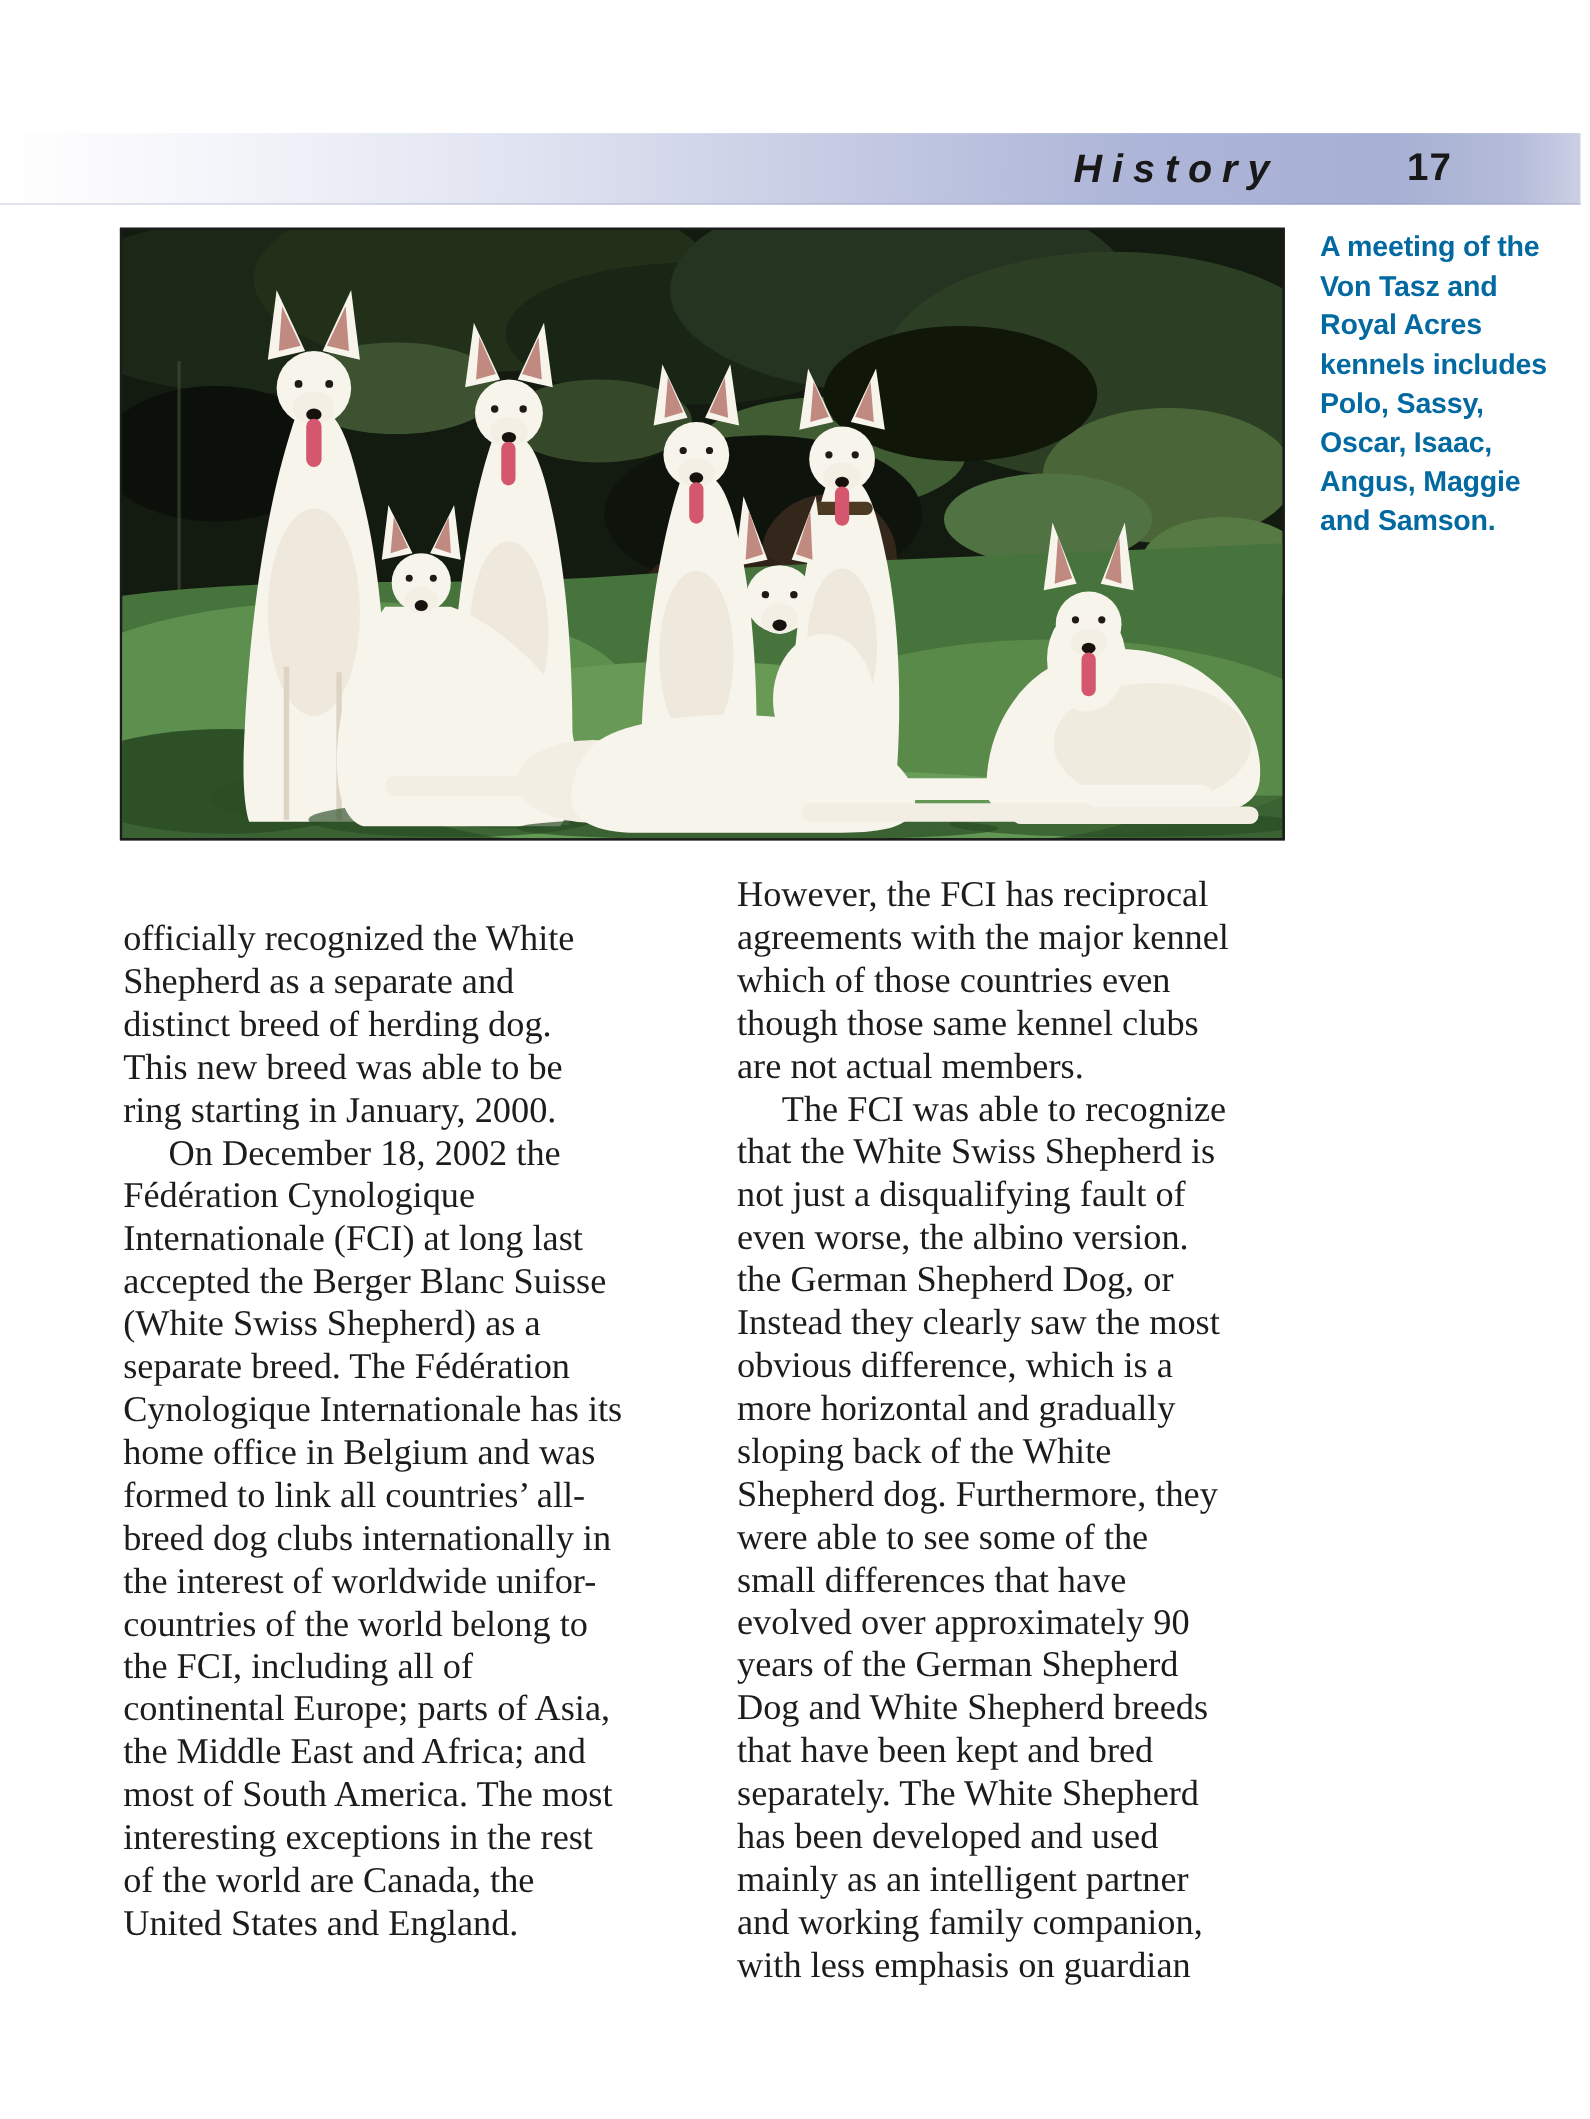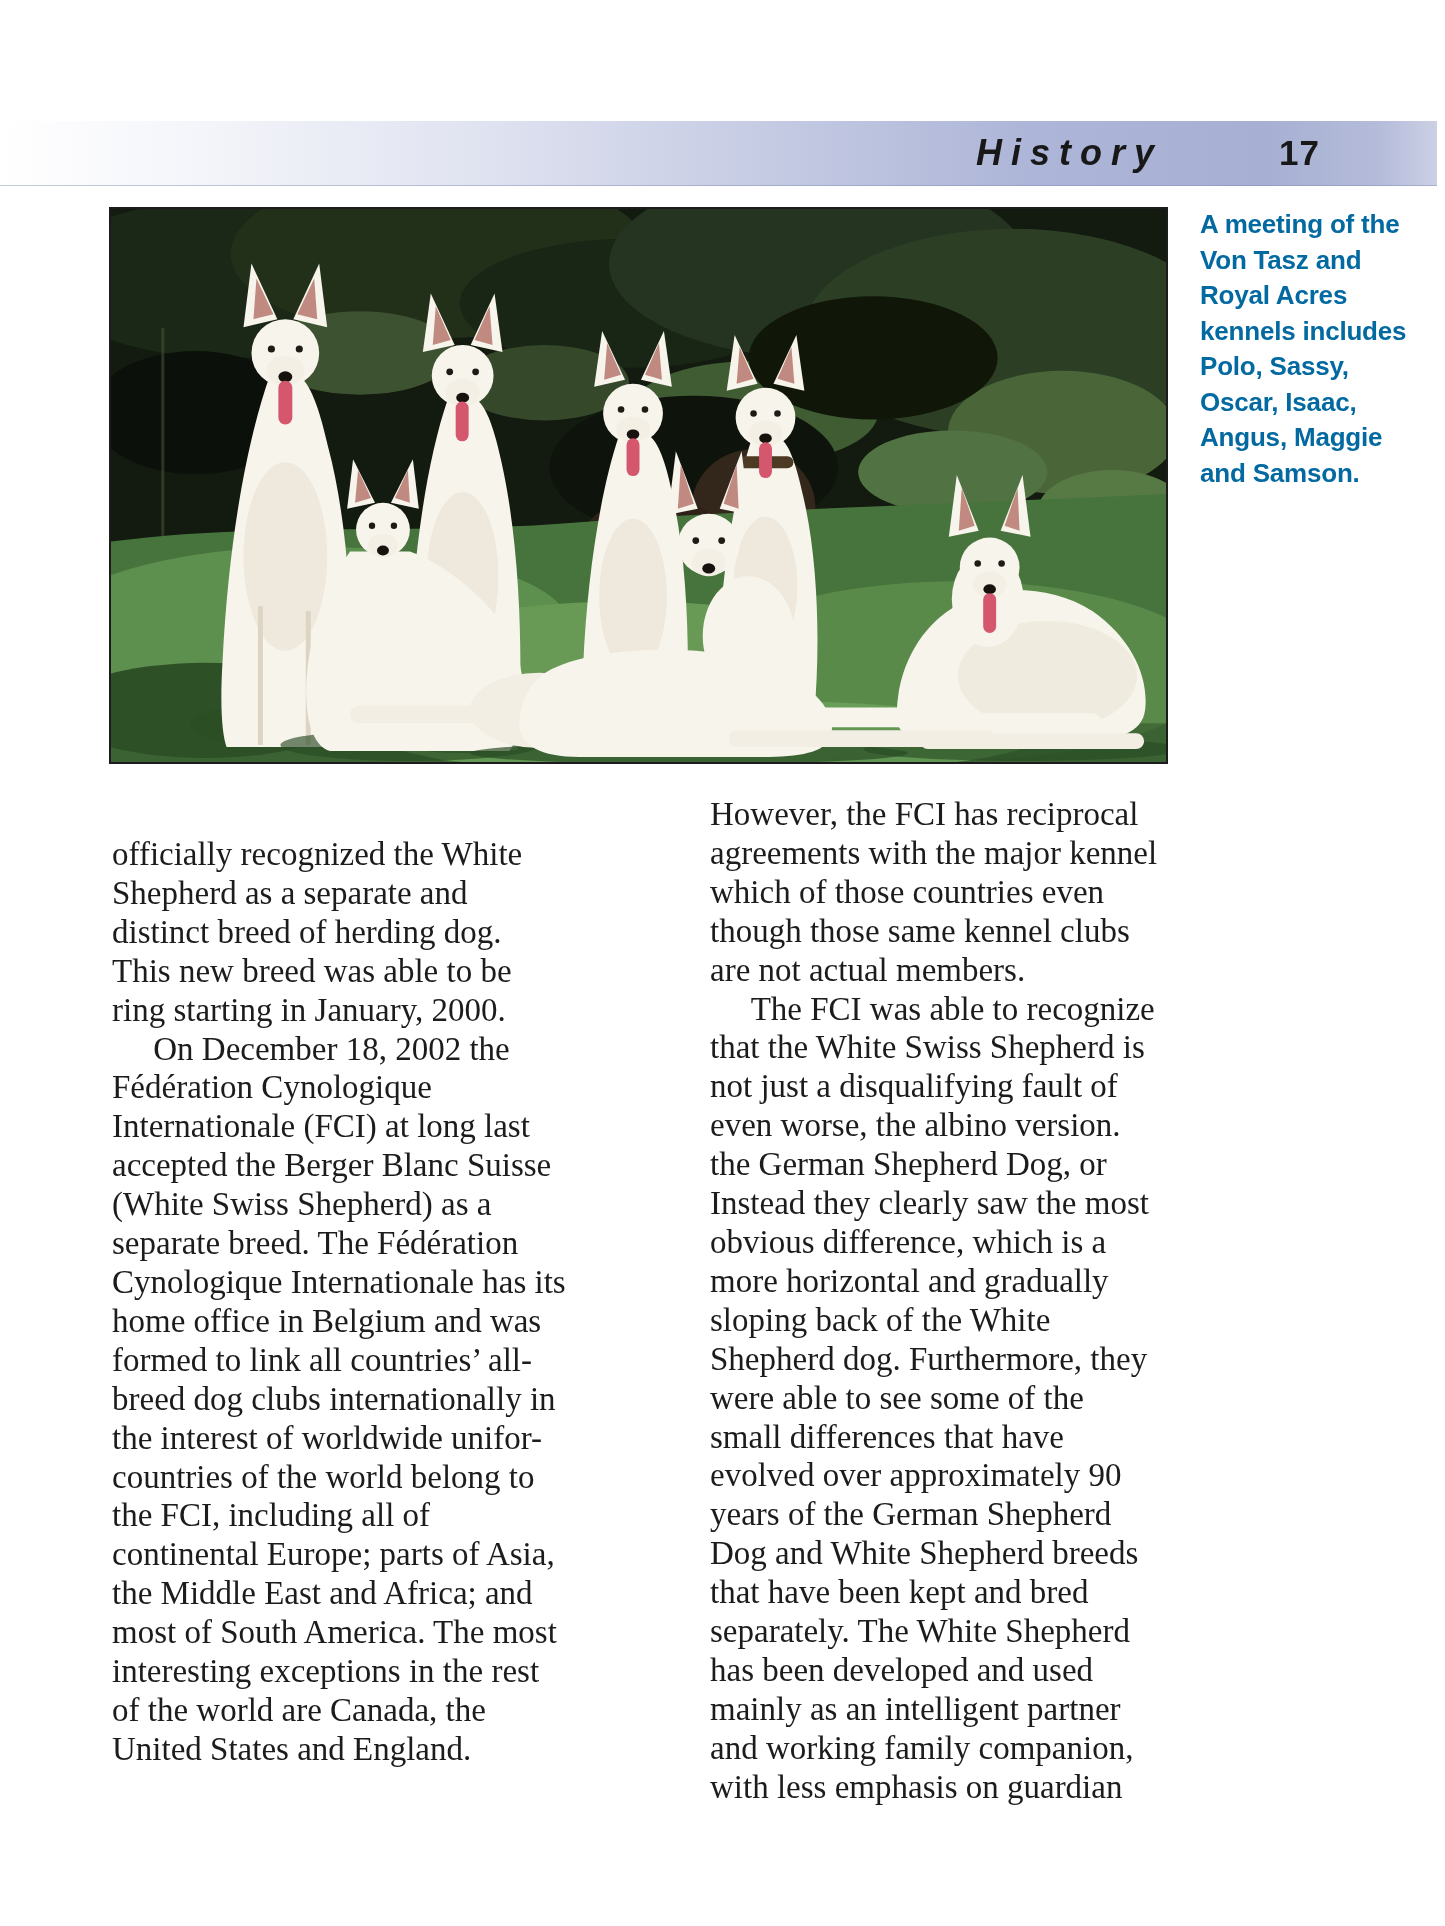--- a/index.html
+++ b/index.html
@@ -45,21 +45,21 @@
     font-weight:700; font-size:26px; line-height:35.5px;
     letter-spacing:-0.2px; color:#0369a1;
   }
 
   
   .column {
     position:absolute; top:795px;
     font-size:33px; line-height:38.9px; color:#1c1c1c;
   }
   .column-left  { left:112px; width:505px;margin-top:40px; }
-  .column-right { left:710px; width:505px; }
+  .column-right { left:670px; width:505px; }
   .line { white-space:pre; }
 </style>
 </head>
 <body>
 
 <div class="page">
 
   <div class="header-band">
     <span class="chapter-title">History</span>
     <span class="page-number">17</span>

